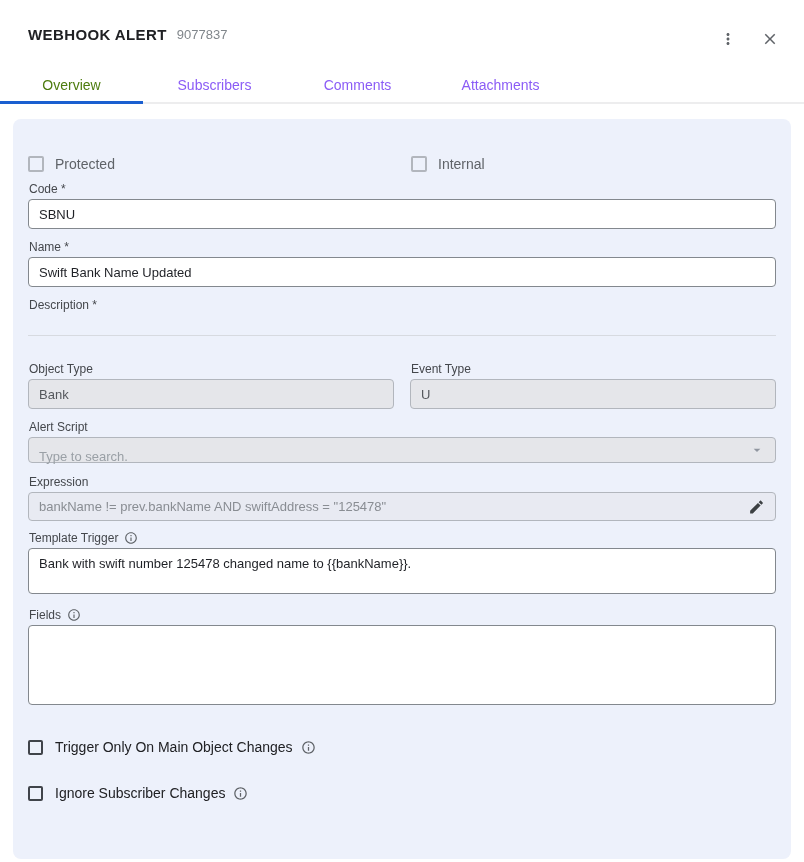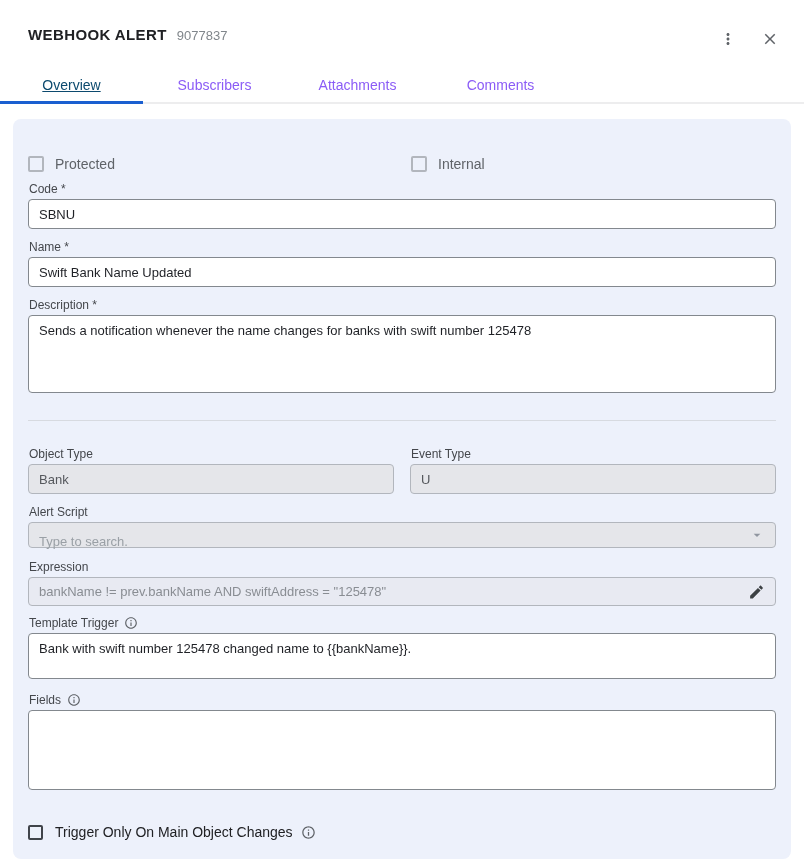--- a/index.html
+++ b/index.html
@@ -2,32 +2,32 @@
 <html><head>
 <meta charset="utf-8">
 <style>
   * { margin:0; padding:0; box-sizing:border-box; }
   html,body { width:804px; height:862px; background:#ffffff;
     font-family:"Liberation Sans", sans-serif; color:#202124; overflow:hidden; }
 
   
   .dlg-header { display:flex; align-items:flex-start; justify-content:space-between;
     padding:26px 24px 0 28px; }
-  .title-wrap { display:flex; align-items:flex-end; gap:10px; }
+  .title-wrap { display:flex; align-items:center; gap:10px; }
   .dlg-title { font-size:15px; font-weight:bold; letter-spacing:.4px; color:#202124; }
   .dlg-id { font-size:13px; color:#80868b; }
   .header-icons { display:flex; align-items:center; gap:22px; margin-top:3px; }
   .icon-btn { width:20px; height:20px; display:flex; align-items:center; justify-content:center;
     cursor:pointer; background:none; border:none; padding:0; }
 
   
   .tabbar { display:flex; margin-top:18px; border-bottom:2px solid #ededee; height:37px; }
   .tab { width:143px; display:flex; align-items:center; justify-content:center;
     font-size:14px; color:#8b5cf6; cursor:pointer; position:relative; }
-  .tab.active { color:#0c4a6e;text-decoration:underline; }
+  .tab.active { color:#4d7c0f; }
   .tab.active::after { content:""; position:absolute; left:0; right:0; bottom:-2px;
     height:3px; background:#1a5fd0; }
 
   
   .panel { margin:15px 13px 0 13px; height:740px; background:#edf1fb;
     border-radius:8px; padding:36px 15px 0 15px; }
 
   
   .cb-row-top { display:flex; align-items:center; height:18px; margin-bottom:9px;text-align:center; }
   .cb-group { display:flex; align-items:center; }
@@ -96,22 +96,22 @@
       <svg width="18" height="18" viewBox="0 0 24 24">
           <path fill="#5f6368" d="M19 6.41 17.59 5 12 10.59 6.41 5 5 6.41 10.59 12 5 17.59 6.41 19 12 13.41 17.59 19 19 17.59 13.41 12z"></path>
         </svg>
     </button>
   </div>
 </div>
 
 <div class="tabbar">
   <div class="tab active">Overview</div>
   <div class="tab">Subscribers</div>
+  <div class="tab">Comments</div>
   <div class="tab">Attachments</div>
-  <div class="tab">Comments</div>
 </div>
 
 <div class="panel">
 
   
   <div class="cb-row-top">
     <div class="cb-group first">
       <span class="cbox"></span>
       <span class="cb-label-muted">Protected</span>
     </div>
@@ -124,21 +124,20 @@
   
   <label class="field-label m-code">Code *</label>
   <input class="txt" type="text" value="SBNU" style="">
 
   
   <label class="field-label m-std">Name *</label>
   <input class="txt" type="text" value="Swift Bank Name Updated" style="">
 
   
   <label class="field-label m-std">Description *</label>
-  <textarea class="txt" style="height: 78px;">Sends a notification whenever the name changes for banks with swift number 125478</textarea>
 
   <hr class="divider">
 
   
   <div class="two-col">
     <div class="col">
       <label class="field-label">Object Type</label>
       <input class="txt disabled" type="text" disabled="" value="Bank" style="">
     </div>
     <div class="col">

